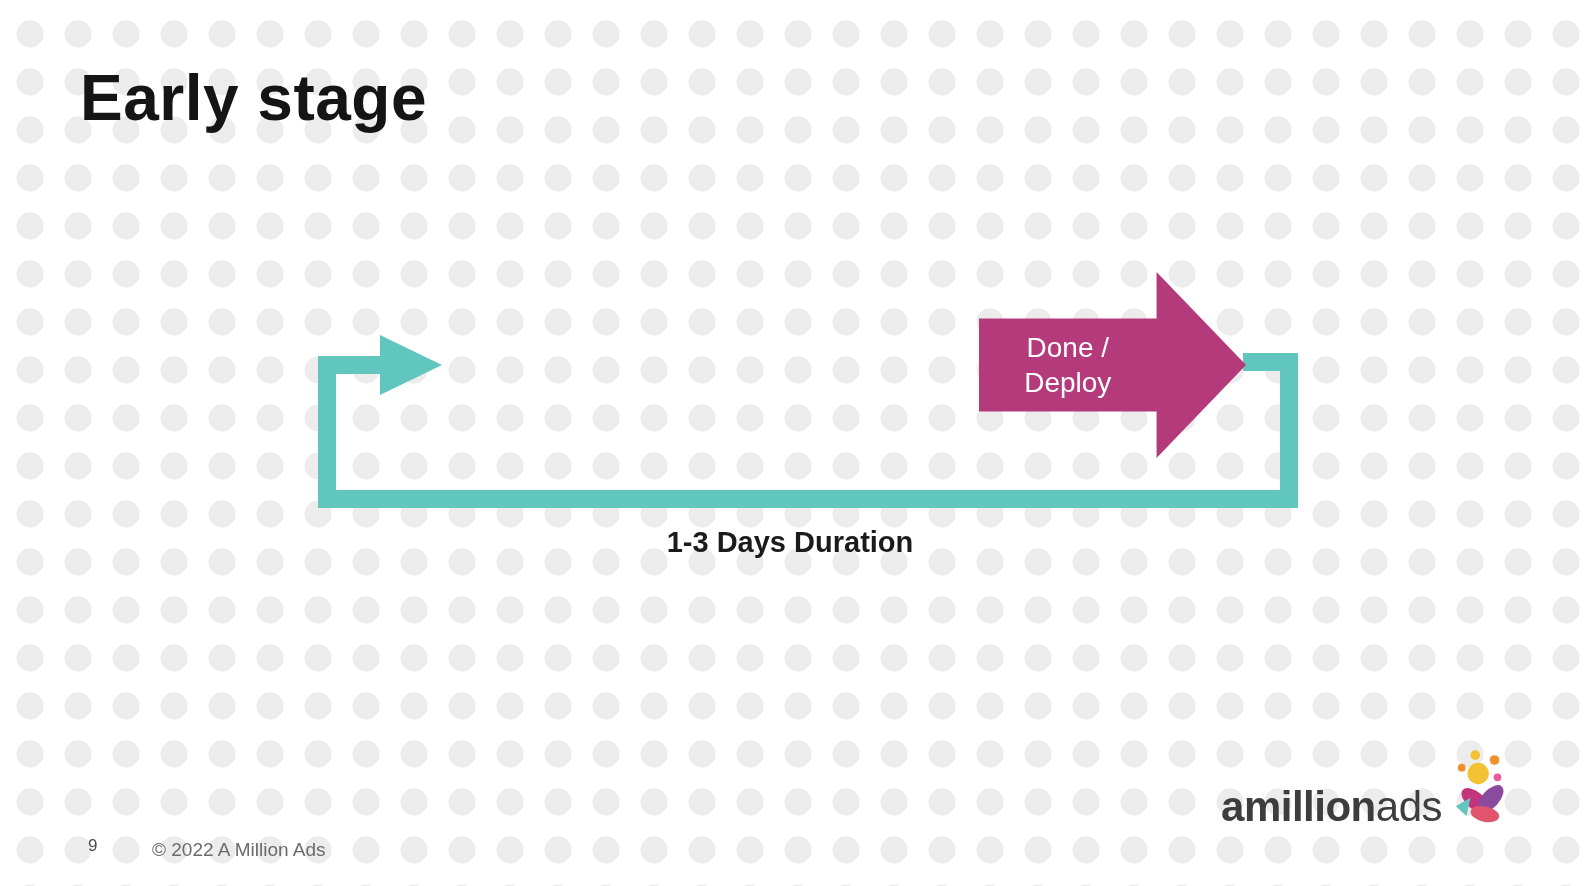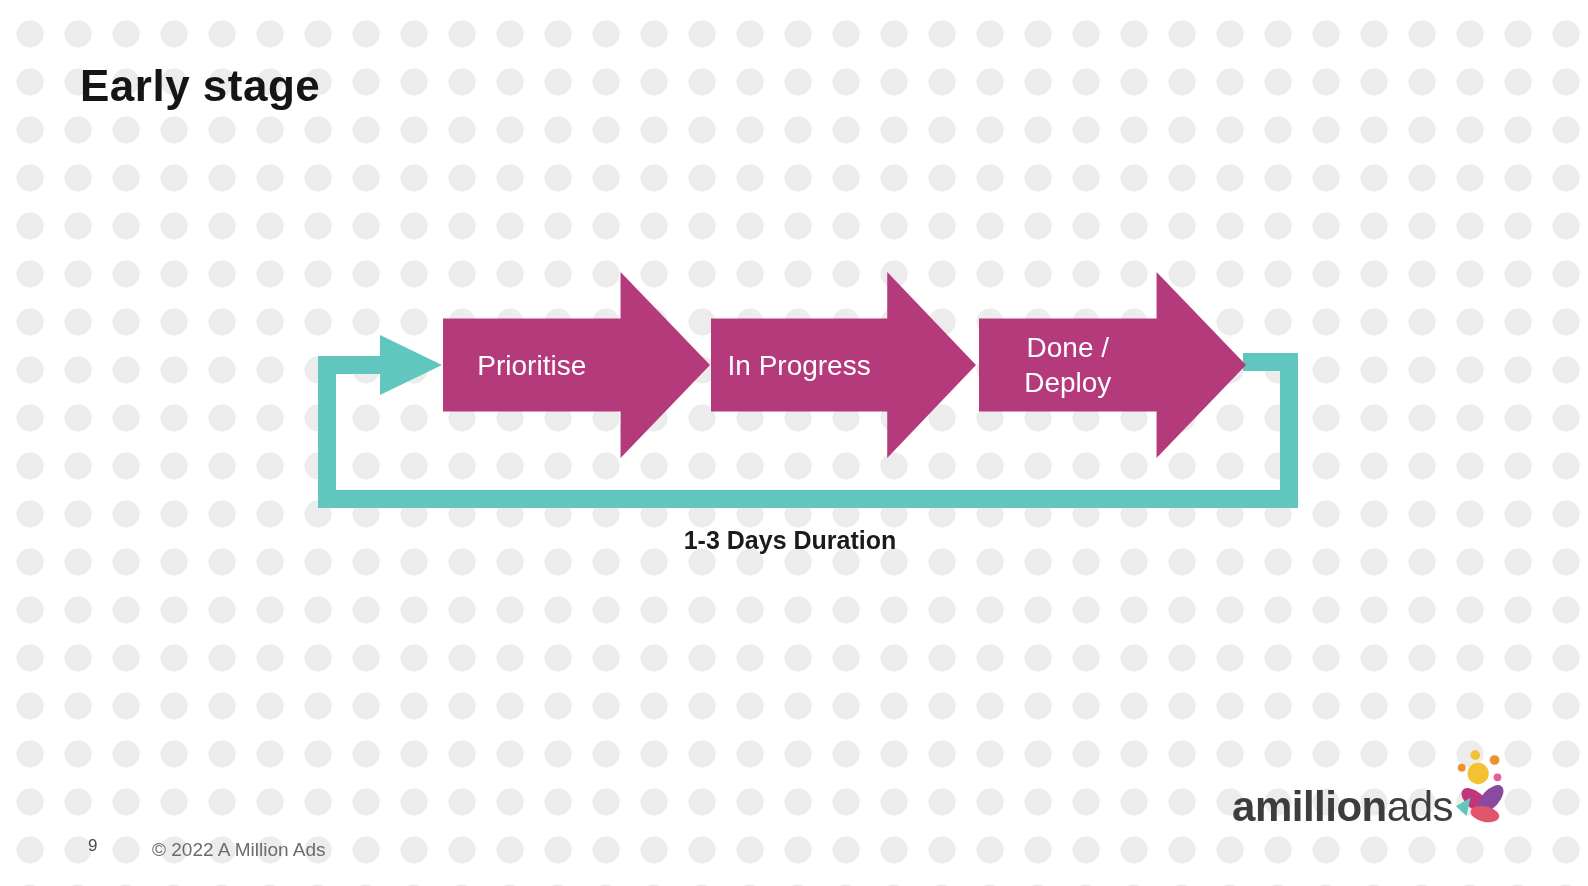--- a/index.html
+++ b/index.html
@@ -20,21 +20,21 @@
     color: #161616;
   }
   :root {
     --arrow-color: #b43a7b;
     --loop-color: #61c6be;
   }
   .title {
     position: absolute;
     left: 80px;
     top: 60px;
-    font-size: 44px;
+    font-size: 64px;
     font-weight: 800;
     line-height: 1.2;
     letter-spacing: 0.5px;
     color: #151515;
   }
   .loop-svg {
     position: absolute;
     left: 316px;
     top: 326px;
   }
@@ -68,21 +68,21 @@
     text-align: center;
     white-space: pre-line;
     line-height: 1.25;
   }
   .duration {
     position: absolute;
     left: 300px;
     top: 526px;
     width: 980px;
     text-align: center;
-    font-size: 25px;
+    font-size: 29px;
     font-weight: 600;
     color: #1b1b1b;
   }
   .footer-page {
     position: absolute;
     left: 88px;
     top: 836px;
     font-size: 17px;
     color: #4d4d4d;
   }
@@ -92,21 +92,21 @@
     top: 839px;
     font-size: 19px;
     color: #6b6b6b;
   }
   .logo {
     position: absolute;
     right: 76px;
     bottom: 54px;
     display: flex;
     align-items: flex-end;
-    gap: 1px;
+    gap: 12px;
   }
   .logo-text {
     font-size: 42px;
     color: #3d3d3d;
     line-height: 1;
     padding-bottom: 4px;
     letter-spacing: -0.5px;
   }
   .logo-text .bold { font-weight: 700; }
   .logo-text .light { font-weight: 400; }
@@ -118,26 +118,20 @@
 
   <div class="title">
     <div>Early stage</div>
   </div>
 
   <svg class="loop-svg" width="986" height="186" viewBox="316 326 986 186" aria-hidden="true">
     <path class="loop-path" d="M 1243 362 H 1289 V 499 H 327 V 365 H 382"></path>
     <polygon class="loop-head" points="380,335 442,365 380,395"></polygon>
   </svg>
 
-  <div class="arrow" style="left:443px; width:267px;">
-    <span class="label">Prioritise</span>
-  </div>
-  <div class="arrow" style="left:711px; width:265px;">
-    <span class="label">In Progress</span>
-  </div>
   <div class="arrow" style="left:979px; width:267px;">
     <span class="label">Done /
 Deploy</span>
   </div>
 
   <div class="duration">1-3 Days Duration</div>
 
   <div class="footer-page">9</div>
   <div class="footer-copyright">© 2022 A Million Ads</div>
 

